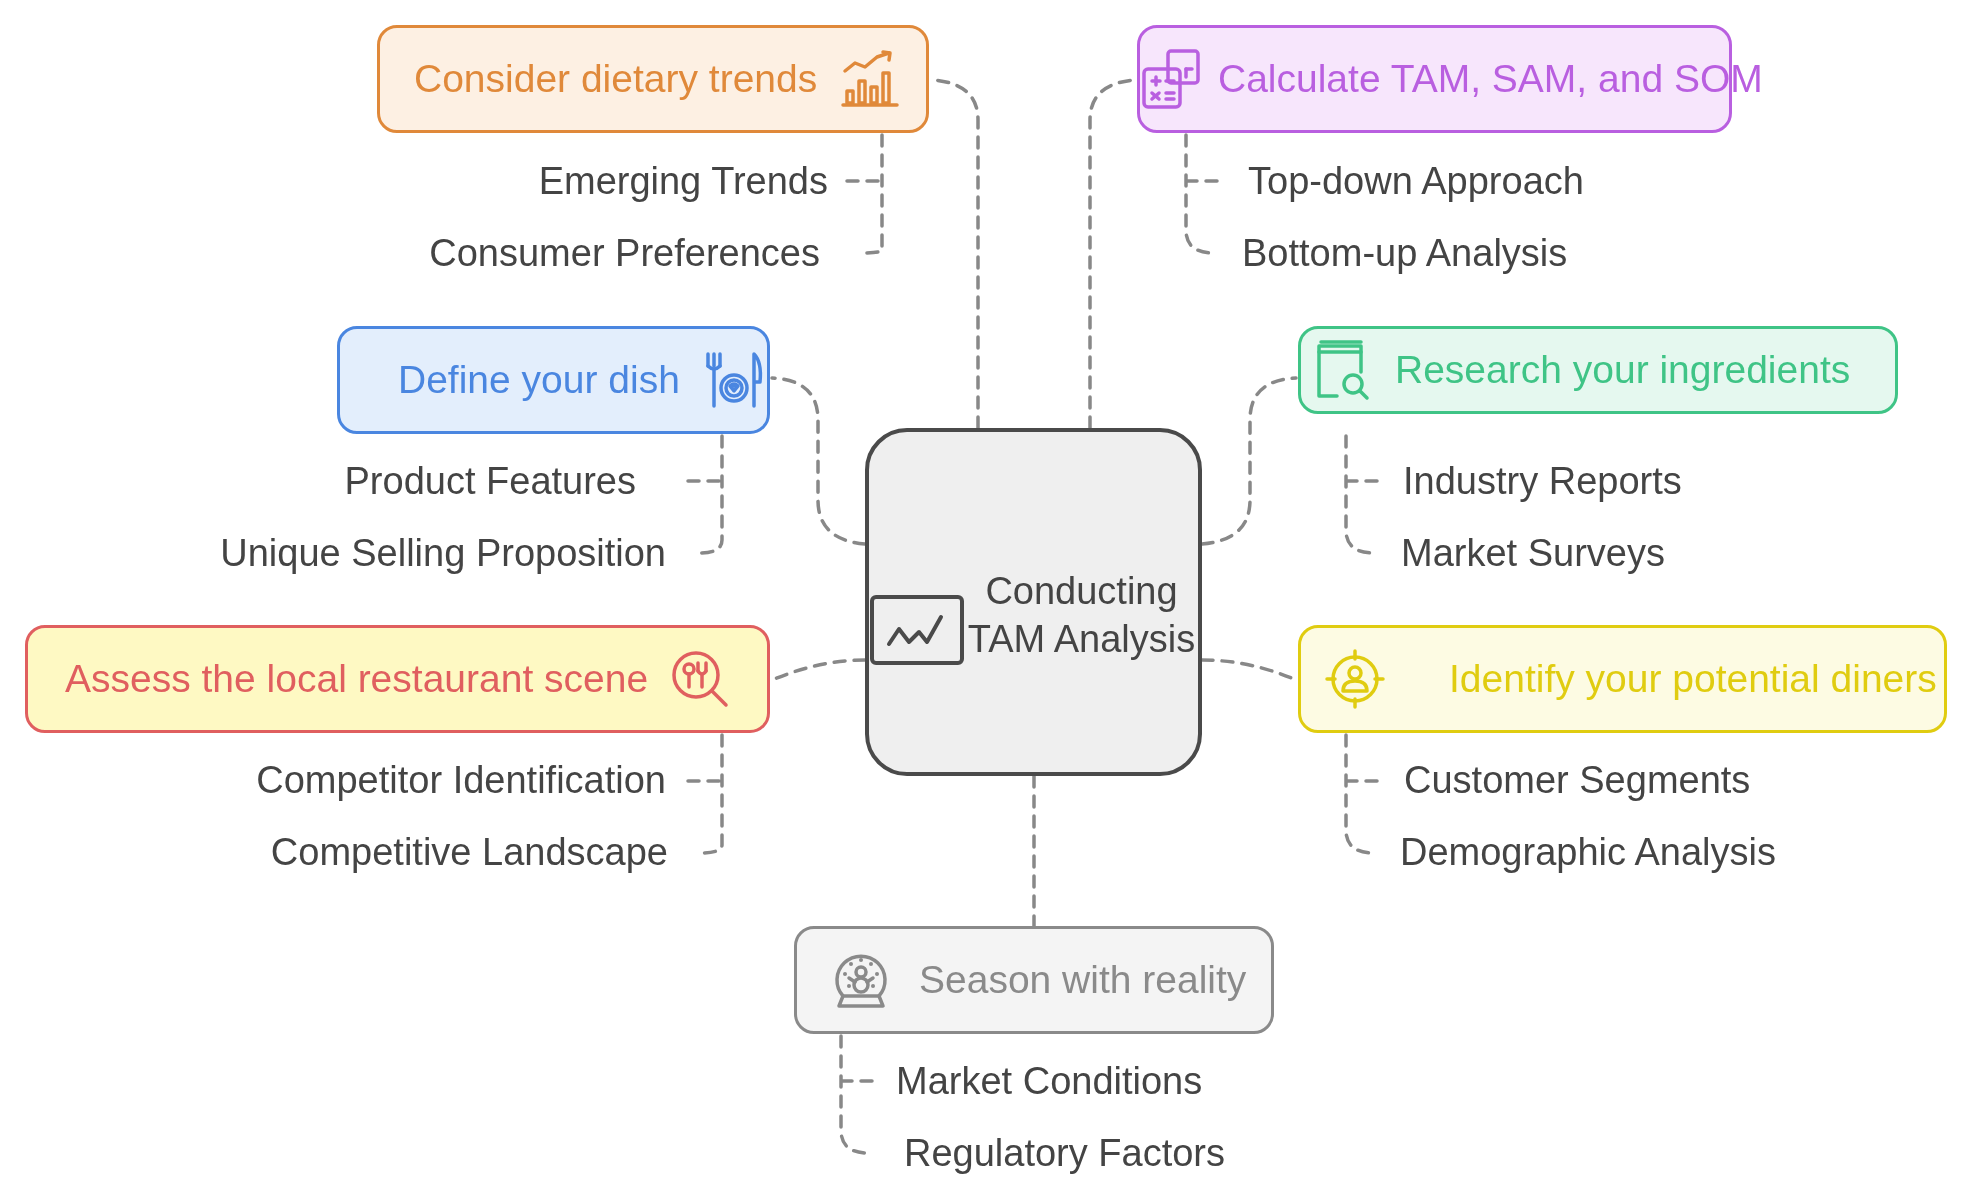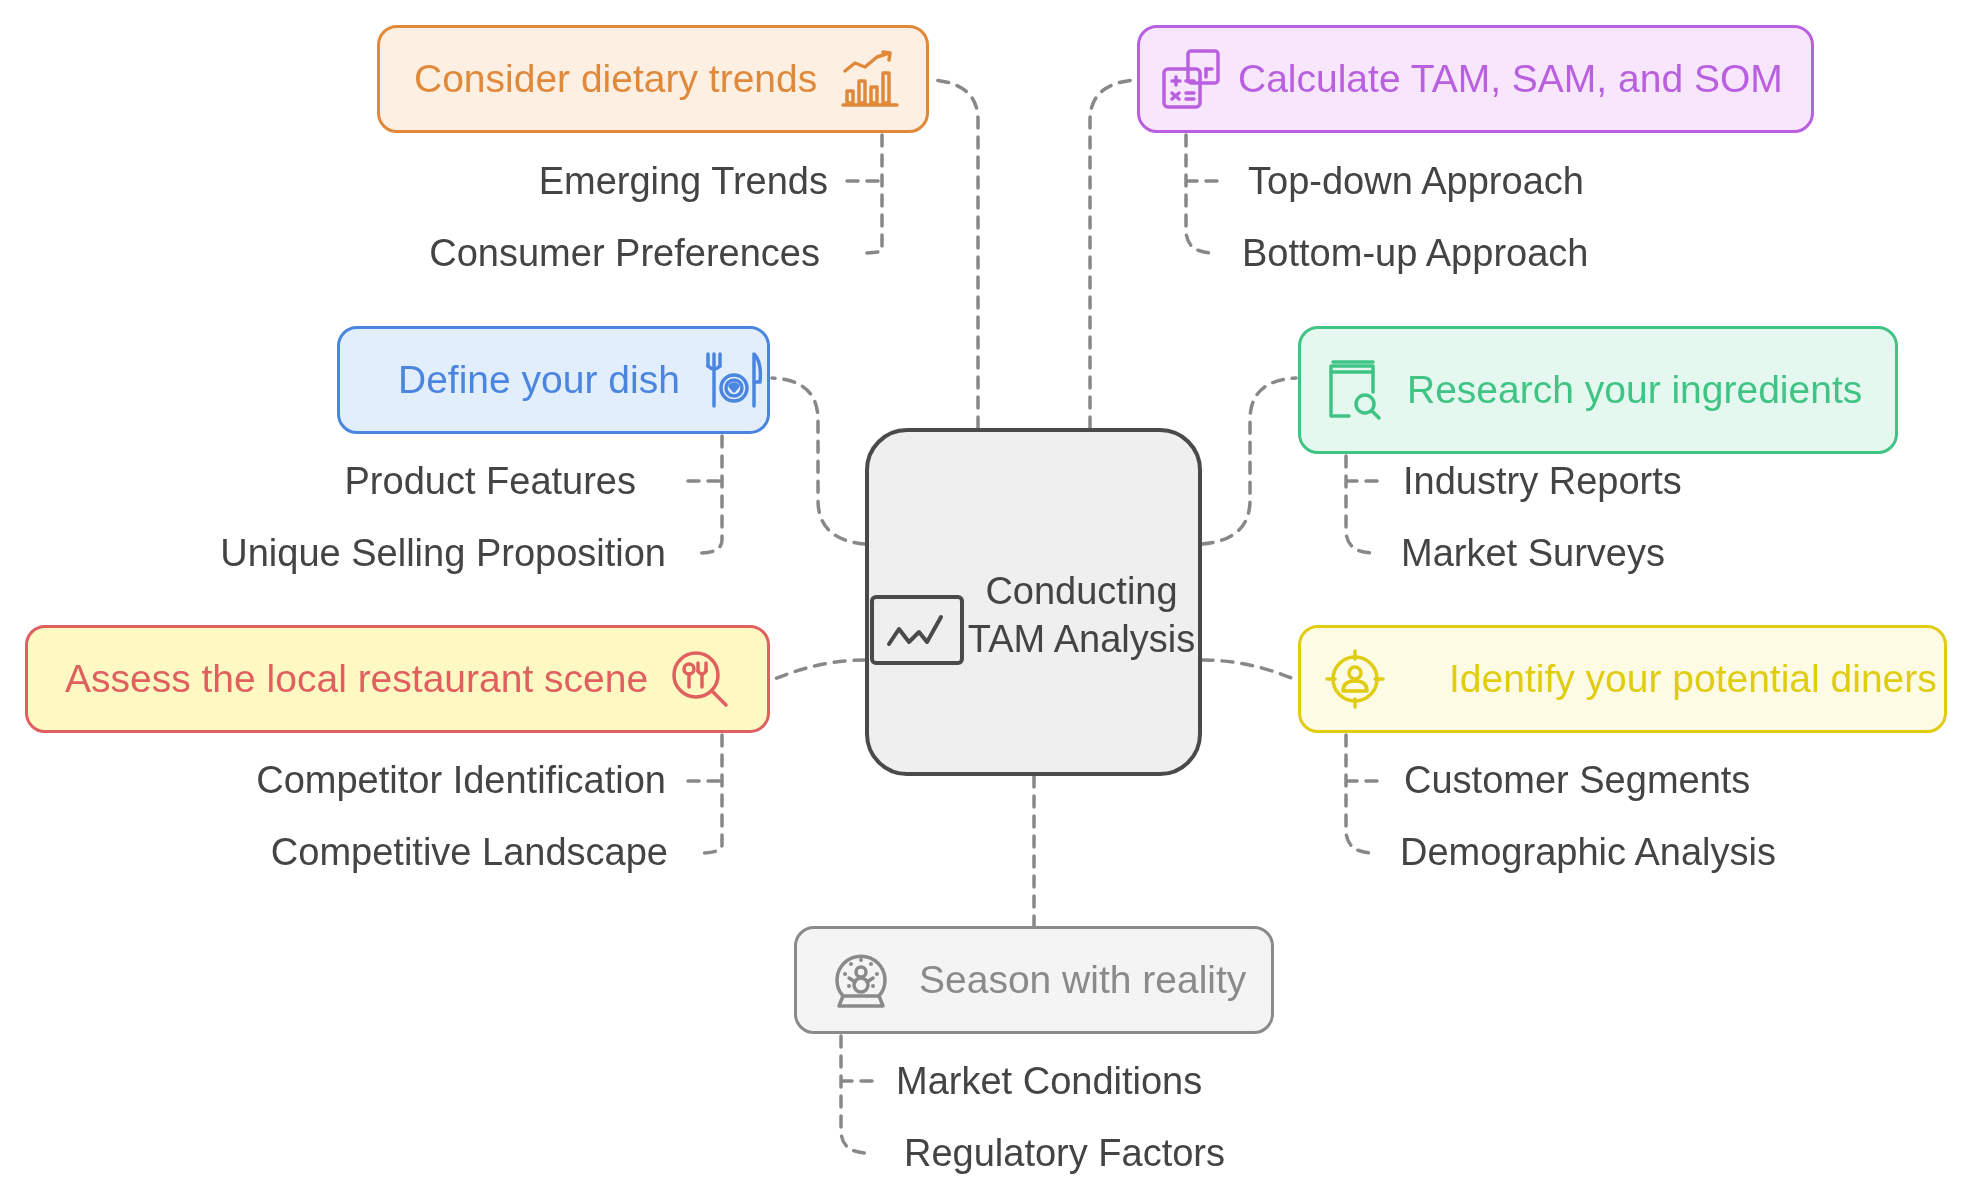--- a/index.html
+++ b/index.html
@@ -70,42 +70,42 @@
         <rect x="32" y="40" width="6" height="16"></rect>
         <rect x="44" y="26" width="6" height="30"></rect>
         <line x1="4" y1="58" x2="58" y2="58"></line>
       </g>
     </svg>
   </span>
 </div>
 <div class="sub left" style="right:1144px; top:158px;">Emerging Trends</div>
 <div class="sub left" style="right:1152px; top:230px;">Consumer Preferences</div>
 
-<div class="node" style="left:1137px; top:25px; width:677px; height:108px; border-color:#b95fe0; background:#f7e6fc; color:#b95fe0; padding-left:20px;">
+<div class="node" style="left:1137px; top:25px; width:595px; height:108px; border-color:#b95fe0; background:#f7e6fc; color:#b95fe0; ">
   <span class="icon" style="margin-right:14px;">
     <svg viewBox="0 0 64 64">
       <g fill="none" stroke="#b95fe0" stroke-width="3.5" stroke-linecap="round" stroke-linejoin="round">
         <rect x="4" y="22" width="36" height="38" rx="4"></rect>
         <rect x="28" y="4" width="30" height="32" rx="3"></rect>
         <line x1="12" y1="34" x2="20" y2="34"></line>
           <line x1="16" y1="30" x2="16" y2="38"></line>
         <line x1="26" y1="34" x2="34" y2="34"></line>
         <line x1="12" y1="46" x2="19" y2="52"></line>
           <line x1="19" y1="46" x2="12" y2="52"></line>
         <line x1="26" y1="46" x2="34" y2="46"></line>
           <line x1="26" y1="52" x2="34" y2="52"></line>
         <line x1="46" y1="22" x2="46" y2="30"></line>
           <line x1="46" y1="22" x2="52" y2="22"></line>
       </g>
     </svg>
   </span>
   <span>Calculate TAM, SAM, and SOM</span>
 </div>
 <div class="sub" style="left:1248px; top:158px;">Top-down Approach</div>
-<div class="sub" style="left:1242px; top:230px;">Bottom-up Approach</div>
+<div class="sub" style="left:1242px; top:230px;">Bottom-up Analysis</div>
 
 <div class="node" style="left:337px; top:326px; width:433px; height:108px; border-color:#4a86e0; background:#e3eefc; color:#4a86e0; padding-left:58px;">
   <span>Define your dish</span>
   <span class="icon" style="margin-left:22px;">
     <svg viewBox="0 0 64 64">
       <g fill="none" stroke="#4a86e0" stroke-width="3.5" stroke-linecap="round" stroke-linejoin="round">
         <line x1="6" y1="6" x2="6" y2="18"></line>
           <line x1="12" y1="6" x2="12" y2="18"></line>
           <line x1="18" y1="6" x2="18" y2="18"></line>
         <path d="M6 18 Q12 24 18 18"></path>
@@ -114,21 +114,21 @@
           <circle cx="32" cy="40" r="8"></circle>
         <path d="M28 38 Q32 34 32 38 Q32 34 36 38 L32 43 Z"></path>
         <path d="M52 58 L52 6 Q60 14 58 34 L52 34"></path>
       </g>
     </svg>
   </span>
 </div>
 <div class="sub left" style="right:1336px; top:458px;">Product Features</div>
 <div class="sub left" style="right:1306px; top:530px;">Unique Selling Proposition</div>
 
-<div class="node" style="left:1298px; top:326px; width:600px; height:128px; border-color:#3fc486; background:#e5f8ef; color:#3fc486; padding-left:22px;">
+<div class="node" style="left:1298px; top:326px; width:600px; height:88px; border-color:#3fc486; background:#e5f8ef; color:#3fc486; padding-left:10px;">
   <span class="icon" style="margin-right:20px;">
     <svg viewBox="0 0 64 64">
       <g fill="none" stroke="#3fc486" stroke-width="3.5" stroke-linecap="round" stroke-linejoin="round">
         <path d="M26 58 L8 58 L8 8 L50 8 L50 34"></path>
         <line x1="10" y1="4" x2="50" y2="4"></line>
         <line x1="8" y1="14" x2="50" y2="14"></line>
         <circle cx="42" cy="46" r="9"></circle>
         <line x1="49" y1="53" x2="56" y2="60"></line>
       </g>
     </svg>

